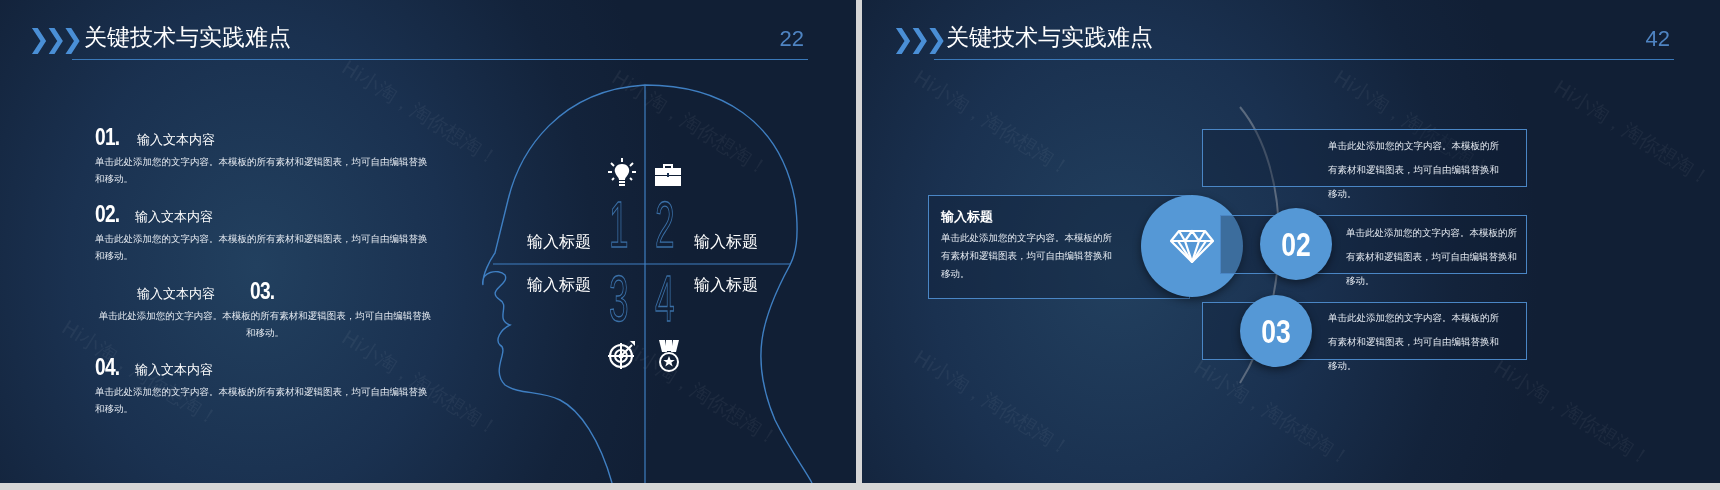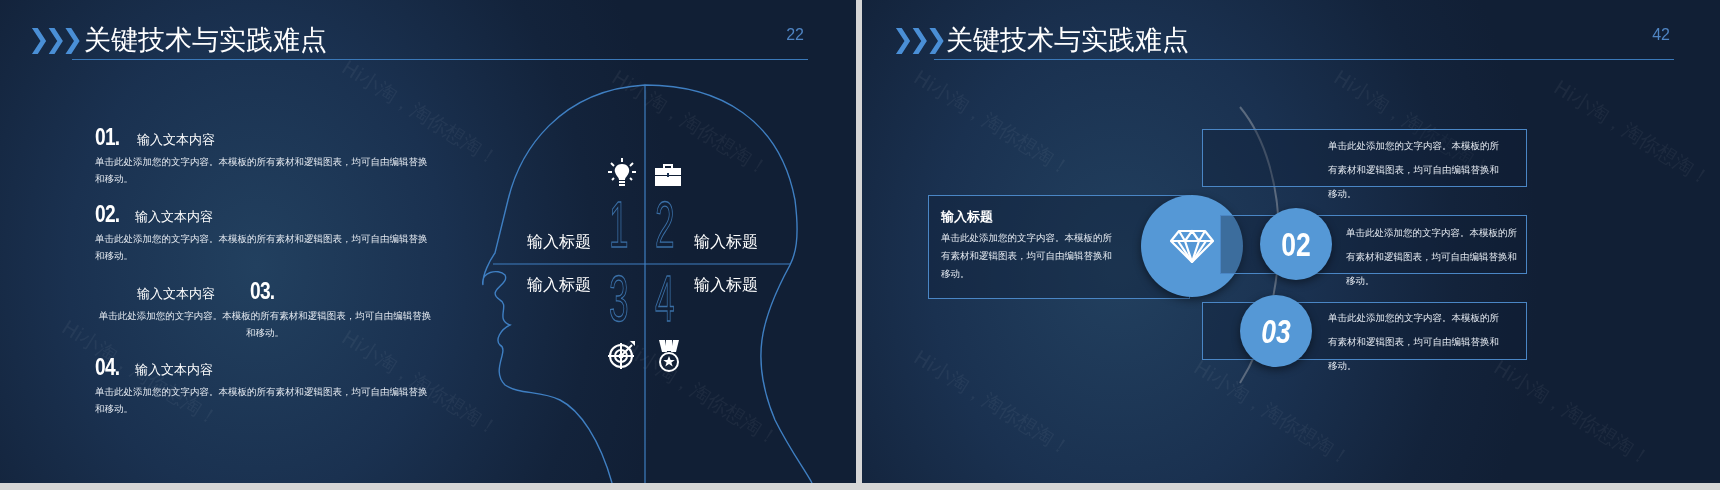--- a/index.html
+++ b/index.html
@@ -2,22 +2,22 @@
 <html><head>
 <meta charset="utf-8">
 <style>
   html, body { margin:0; padding:0; }
   body { width:1720px; height:490px; background:#d6d6d6; position:relative; overflow:hidden; font-family:"DejaVu Sans", sans-serif; }
   .slide { position:absolute; top:0; height:483px; overflow:hidden;
     background: radial-gradient(ellipse 420px 520px at 30% 55%, #22405f 0%, #1a3150 45%, #13233b 80%, #111f35 100%); }
   #slide1 { left:0; width:856px; }
   #slide2 { left:862px; width:858px; }
   .hdr-arrows { position:absolute; left:28px; top:24px; color:#4a8fd6; font-size:26px; font-weight:bold; letter-spacing:-5px; }
-  .hdr-title { position:absolute; left:84px; top:22px; color:#ffffff; font-size:27px; }
-  .hdr-num { position:absolute; right:52px; top:26px; color:#4f84c2; font-size:16px; font-family:"Liberation Sans", sans-serif;margin-left:26px; }
+  .hdr-title { position:absolute; left:84px; top:22px; color:#ffffff; font-size:23px; }
+  .hdr-num { position:absolute; right:52px; top:26px; color:#4f84c2; font-size:22px; font-family:"Liberation Sans", sans-serif;margin-left:26px; }
   .hdr-line { position:absolute; left:72px; right:48px; top:59px; height:1px; background:#3a78b8; }
   .wm { position:absolute; color:rgba(255,255,255,0.05); font-size:20px; transform:rotate(32deg); white-space:nowrap; pointer-events:none; }
 
   .item { position:absolute; left:86px; width:340px;margin-left:9px; }
   .item .num { color:#fff; font-family:"Liberation Sans", sans-serif; font-weight:bold; font-size:24px; display:inline-block; transform:scaleX(0.8); transform-origin:left; letter-spacing:-1px; }
   .item .ttl { color:#fff; font-size:13px; position:absolute; left:42px; top:8px; }
   .item .desc { color:#e6ebf2; font-size:9.5px; line-height:17px; margin-top:2px; }
 
   .quad-label { position:absolute; color:#fff; font-size:16px; }
   .outline-num { position:absolute; font-family:"Liberation Sans", sans-serif; font-size:64px; color:transparent; -webkit-text-stroke:1.3px #3a6fa6; transform:scaleX(0.55); transform-origin:center; }
@@ -157,17 +157,17 @@
   <div class="box" style="left:340px;top:129px;width:323px;height:56px;"></div>
   <div class="box-text" style="left:466px;top:134px;width:180px;">单击此处添加您的文字内容。本模板的所有素材和逻辑图表，均可自由编辑替换和移动。</div>
 
   <div class="box" style="left:358px;top:215px;width:305px;height:57px;"></div>
   <div class="circle" style="left:398px;top:208px;width:72px;height:72px;">
     <span class="cn">02</span>
   </div>
   <div class="box-text" style="left:484px;top:221px;width:180px;">单击此处添加您的文字内容。本模板的所有素材和逻辑图表，均可自由编辑替换和移动。</div>
 
   <div class="box" style="left:340px;top:302px;width:323px;height:56px;"></div>
-  <div class="circle" style="left:378px;top:295px;width:72px;height:72px;font-style:italic;">
+  <div class="circle" style="left:378px;top:295px;width:72px;height:72px;">
     <span class="cn">03</span>
   </div>
   <div class="box-text" style="left:466px;top:306px;width:180px;">单击此处添加您的文字内容。本模板的所有素材和逻辑图表，均可自由编辑替换和移动。</div>
 </div>
 
 </body></html>

